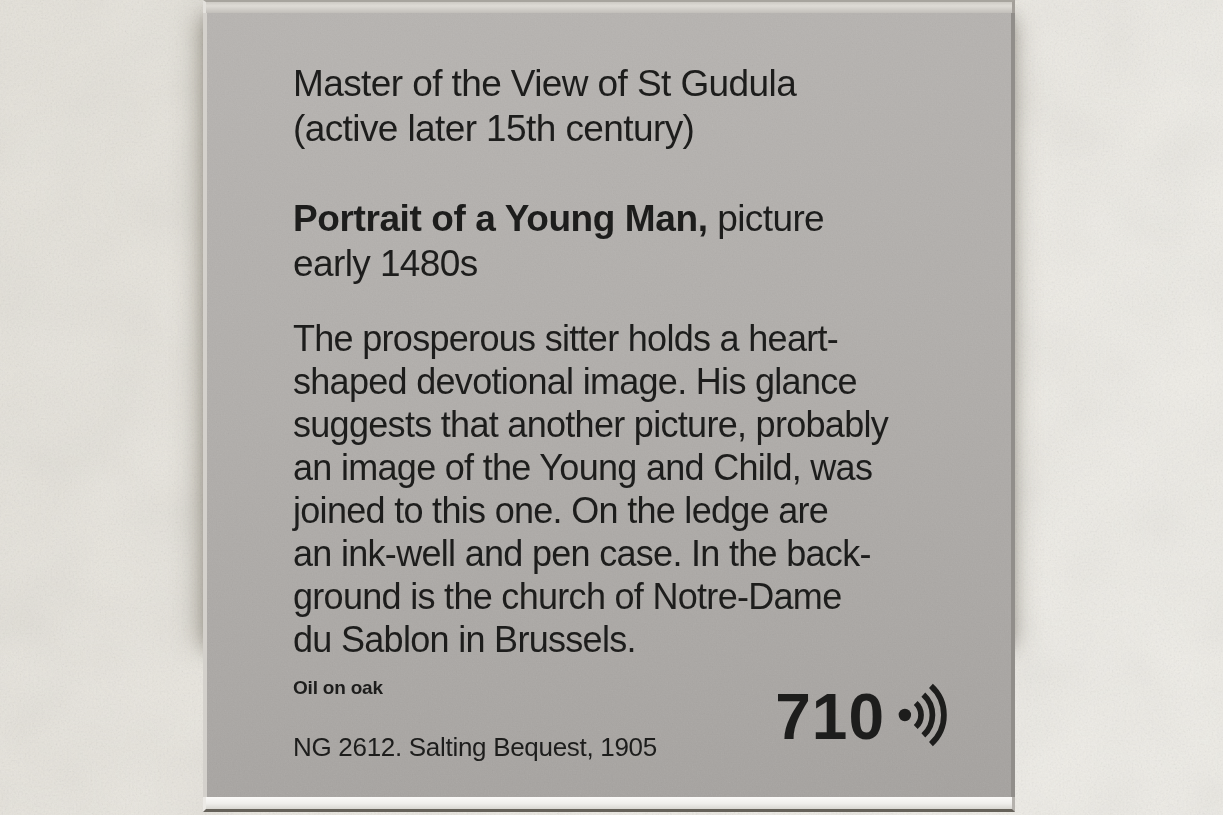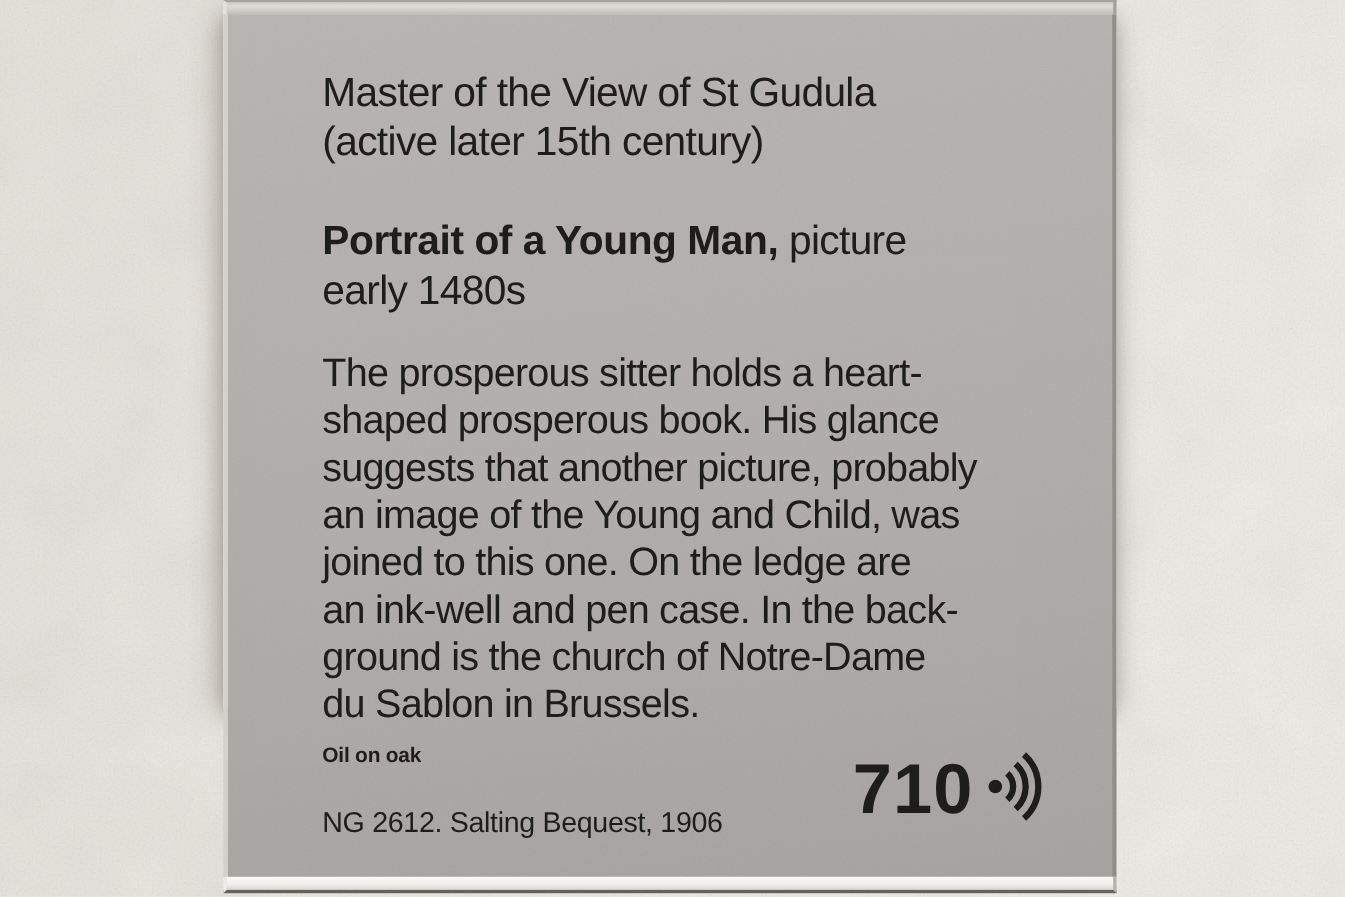--- a/index.html
+++ b/index.html
@@ -179,32 +179,32 @@
           <div class="artist-line">(active later 15th century)</div>
         </div>
 
         <div class="title-block">
           <div class="title-line"><span class="title-bold">Portrait of a Young Man,</span><span> picture</span></div>
           <div class="title-line">early 1480s</div>
         </div>
 
         <div class="desc-block">
           <div class="desc-line">The prosperous sitter holds a heart-</div>
-          <div class="desc-line">shaped prosperous book. His glance</div>
+          <div class="desc-line">shaped devotional image. His glance</div>
           <div class="desc-line">suggests that another picture, probably</div>
           <div class="desc-line">an image of the Young and Child, was</div>
           <div class="desc-line">joined to this one. On the ledge are</div>
           <div class="desc-line">an ink-well and pen case. In the back-</div>
           <div class="desc-line">ground is the church of Notre-Dame</div>
           <div class="desc-line">du Sablon in Brussels.</div>
         </div>
 
         <div class="medium-line">Oil on oak</div>
 
-        <div class="credit-line">NG 2612. Salting Bequest, 1906</div>
+        <div class="credit-line">NG 2612. Salting Bequest, 1905</div>
 
       </div>
 
       <div class="audio-block">
         <span class="audio-number">710</span>
         <svg class="audio-icon-svg" viewBox="0 0 54 84" xmlns="http://www.w3.org/2000/svg">
           <circle cx="9" cy="42" r="6.5" fill="#1d1d1c"></circle>
           <path d="M 20.4 29.4 A 17 17 0 0 1 20.4 54.6" fill="none" stroke="#1d1d1c" stroke-width="6" stroke-linecap="butt"></path>
           <path d="M 28.4 20.5 A 29 29 0 0 1 28.4 63.5" fill="none" stroke="#1d1d1c" stroke-width="6" stroke-linecap="butt"></path>
           <path d="M 36.4 11.5 A 41 41 0 0 1 36.4 72.5" fill="none" stroke="#1d1d1c" stroke-width="6" stroke-linecap="butt"></path>

